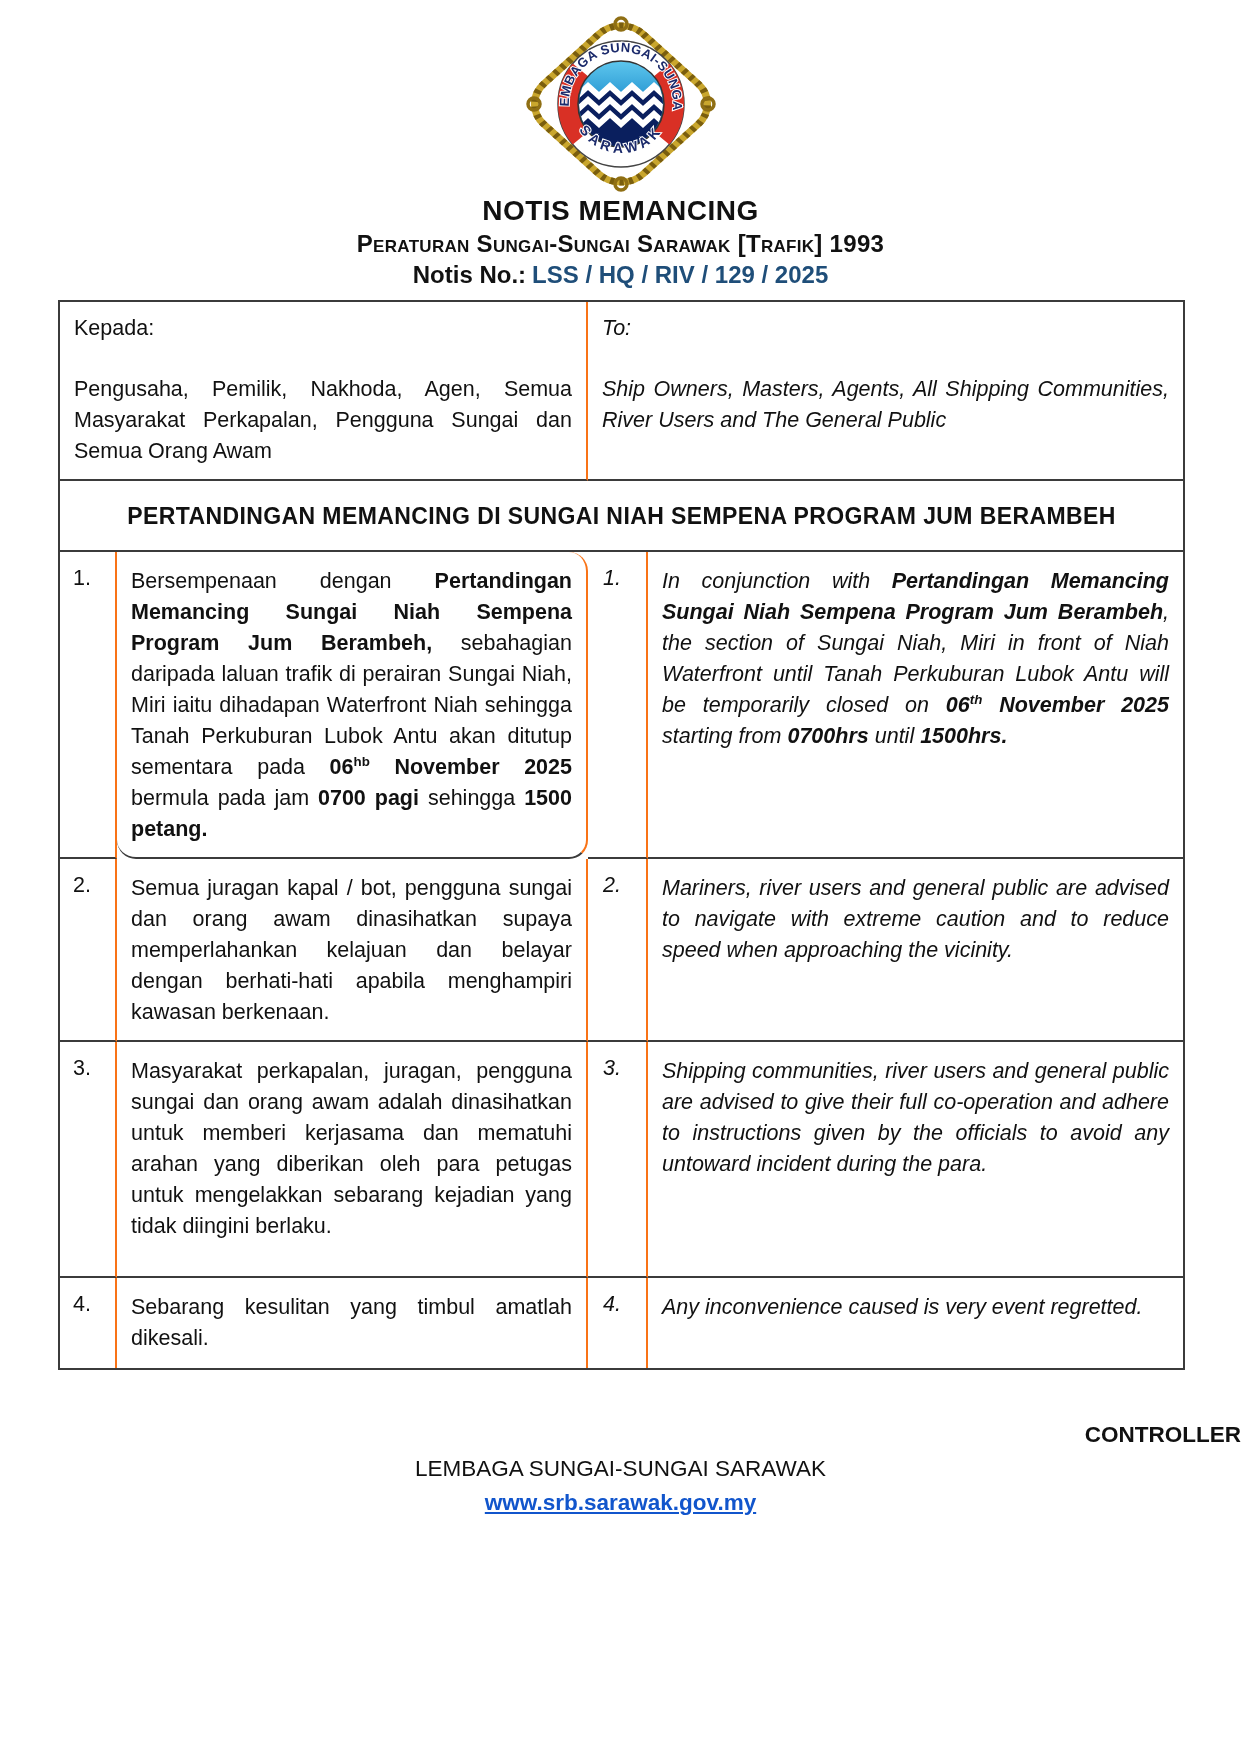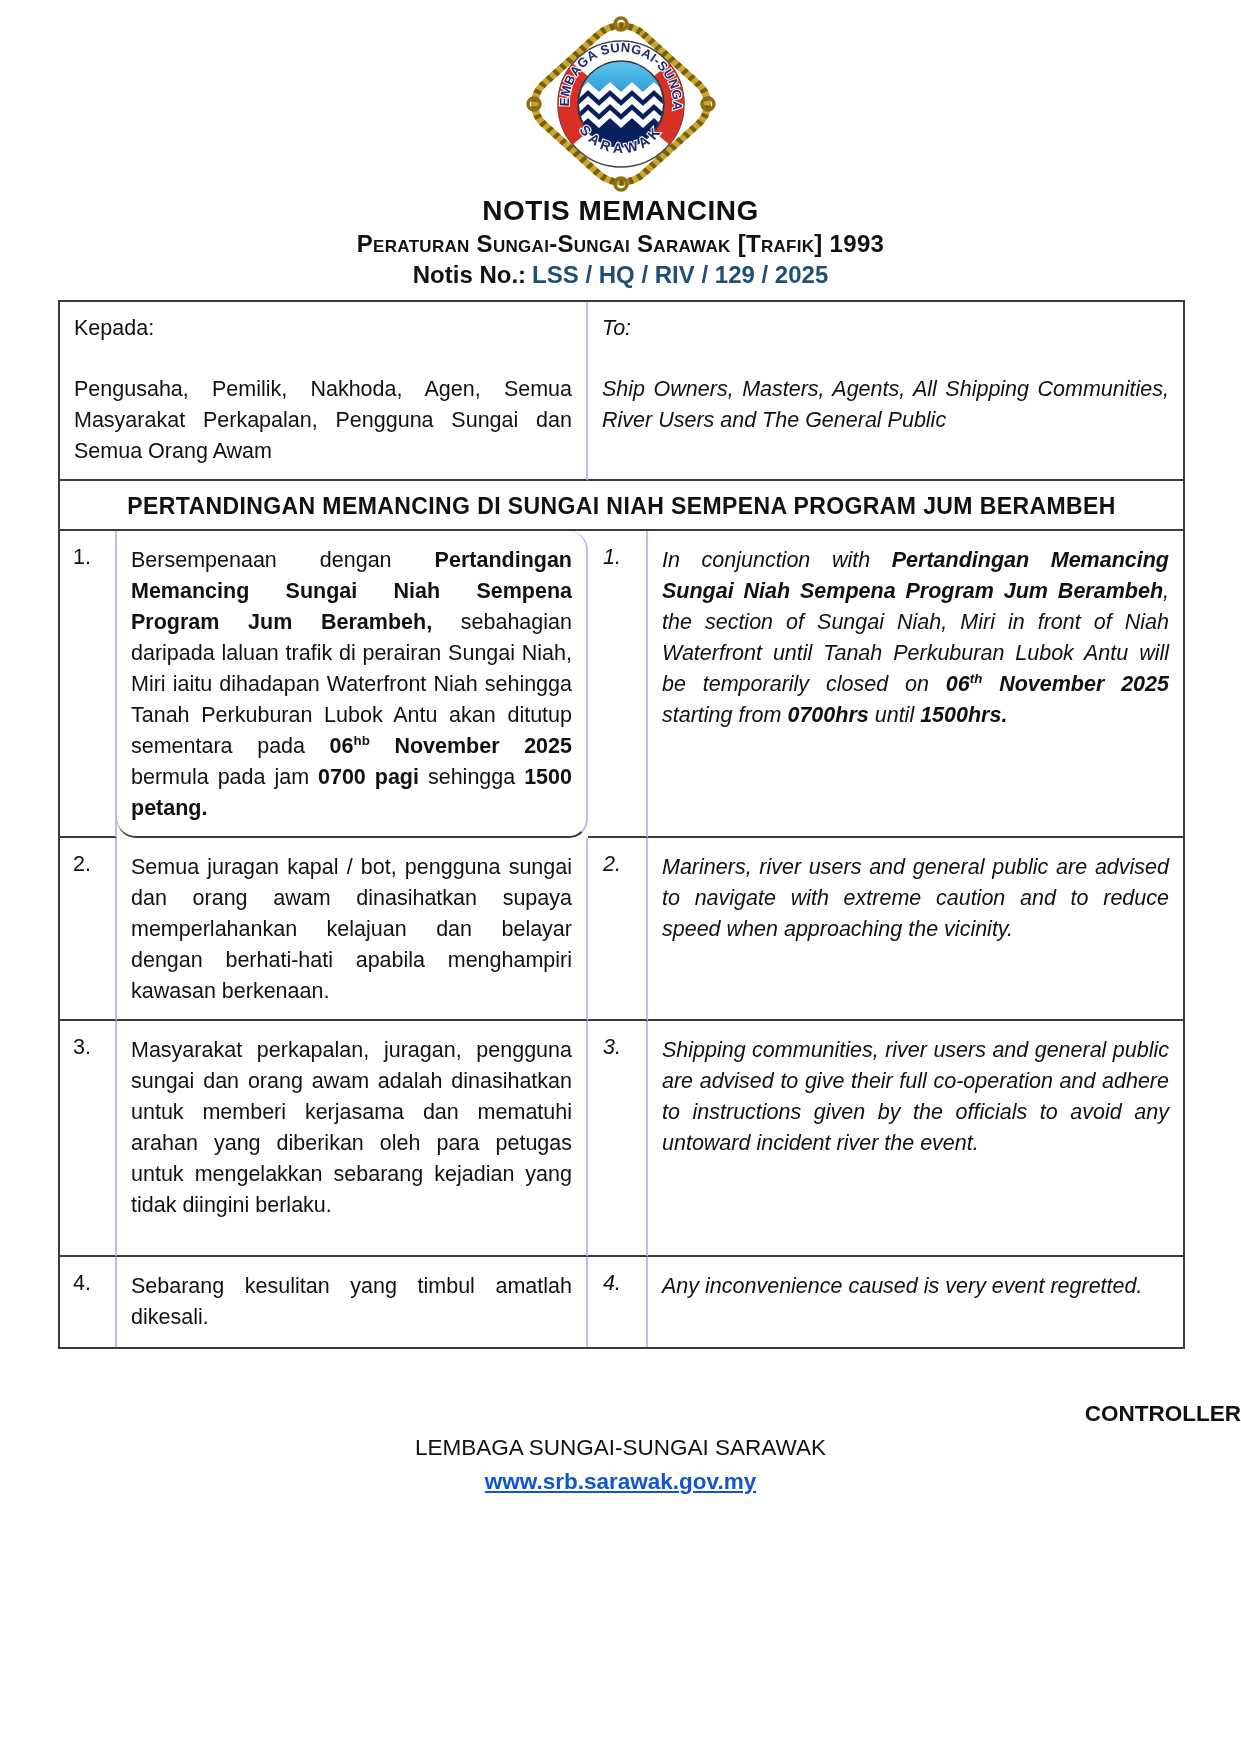--- a/index.html
+++ b/index.html
@@ -14,30 +14,30 @@
   .title3{font-size:24px;font-weight:bold;line-height:31px;text-align:center;}
   .title3 .no-value{color:#1F4E79;margin-left:6px;}
 
   .notice-table{
     box-sizing:border-box;margin:10px 0 0 58px;width:1127px;
     border:2px solid #3b3b3b;display:grid;
     grid-template-columns:57px 471px 60px 1fr;
     font-size:21.5px;
   }
   .cell{
-    box-sizing:border-box;border-right:2px solid #c4b5fd;border-bottom:2px solid #3b3b3b;
+    box-sizing:border-box;border-right:2px solid #f97316;border-bottom:2px solid #3b3b3b;
     padding:14px 14px 12px 14px;
   }
   .cl{border-right:none;}
   .rl{border-bottom:none;}
   .kepada-my{grid-column:1/3;min-height:171px;}
   .kepada-en{grid-column:3/5;font-style:italic;}
   .kepada-body{margin-top:33px;text-align:justify;line-height:31px;}
   .subject{
-    grid-column:1/5;height:50px;display:flex;align-items:center;justify-content:center;
+    grid-column:1/5;height:71px;display:flex;align-items:center;justify-content:center;
     font-weight:bold;font-size:23px;text-align:center;letter-spacing:0.4px;
   }
   .num{padding-left:13px;}
   .num.en{font-style:italic;padding-left:15px;}
   .body-my{text-align:justify;line-height:31px;}
   .body-en{text-align:justify;line-height:31px;font-style:italic;}
   .mh1{min-height:302px;border-radius:19px;} .mh2{min-height:181px;} .mh3{min-height:236px;} .mh4{min-height:90px;}
   .b{font-weight:bold;}
   .sup{vertical-align:super;font-size:0.62em;line-height:0;}
 
@@ -128,21 +128,21 @@
     <div class="cell body-en cl"><span>In conjunction with </span><span class="b">Pertandingan Memancing Sungai Niah Sempena Program Jum Berambeh</span><span>, the section of Sungai Niah, Miri in front of Niah Waterfront until Tanah Perkuburan Lubok Antu will be temporarily closed on </span><span class="b">06</span><span class="b sup">th</span><span class="b"> November 2025</span><span> starting from </span><span class="b">0700hrs</span><span> until </span><span class="b">1500hrs.</span></div>
 
     <div class="cell num">2.</div>
     <div class="cell body-my mh2"><span>Semua juragan kapal / bot, pengguna sungai dan orang awam dinasihatkan supaya memperlahankan kelajuan dan belayar dengan berhati-hati apabila menghampiri kawasan berkenaan.</span></div>
     <div class="cell num en">2.</div>
     <div class="cell body-en cl"><span>Mariners, river users and general public are advised to navigate with extreme caution and to reduce speed when approaching the vicinity.</span></div>
 
     <div class="cell num">3.</div>
     <div class="cell body-my mh3"><span>Masyarakat perkapalan, juragan, pengguna sungai dan orang awam adalah dinasihatkan untuk memberi kerjasama dan mematuhi arahan yang diberikan oleh para petugas untuk mengelakkan sebarang kejadian yang tidak diingini berlaku.</span></div>
     <div class="cell num en">3.</div>
-    <div class="cell body-en cl"><span>Shipping communities, river users and general public are advised to give their full co-operation and adhere to instructions given by the officials to avoid any untoward incident river the event.</span></div>
+    <div class="cell body-en cl"><span>Shipping communities, river users and general public are advised to give their full co-operation and adhere to instructions given by the officials to avoid any untoward incident during the para.</span></div>
 
     <div class="cell num rl">4.</div>
     <div class="cell body-my mh4 rl"><span>Sebarang kesulitan yang timbul amatlah dikesali.</span></div>
     <div class="cell num en rl">4.</div>
     <div class="cell body-en cl rl"><span>Any inconvenience caused is very event regretted.</span></div>
 
   </div>
 
   <div class="footer">
     <div class="controller">CONTROLLER</div>

